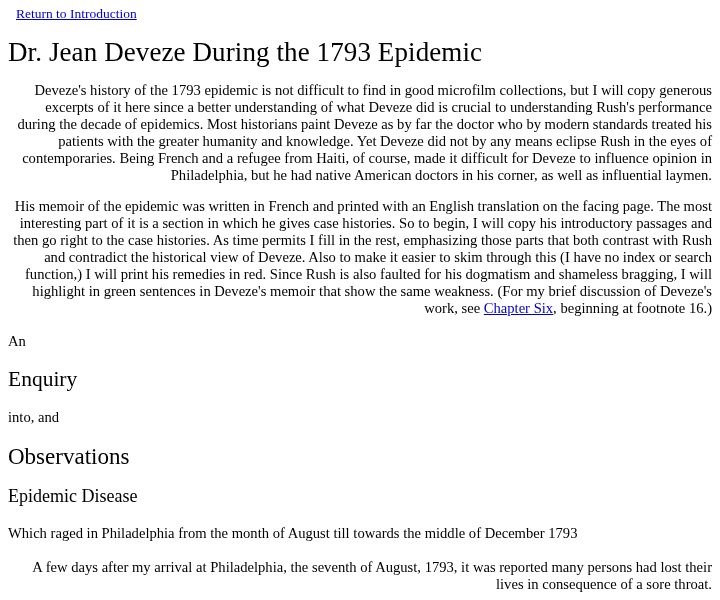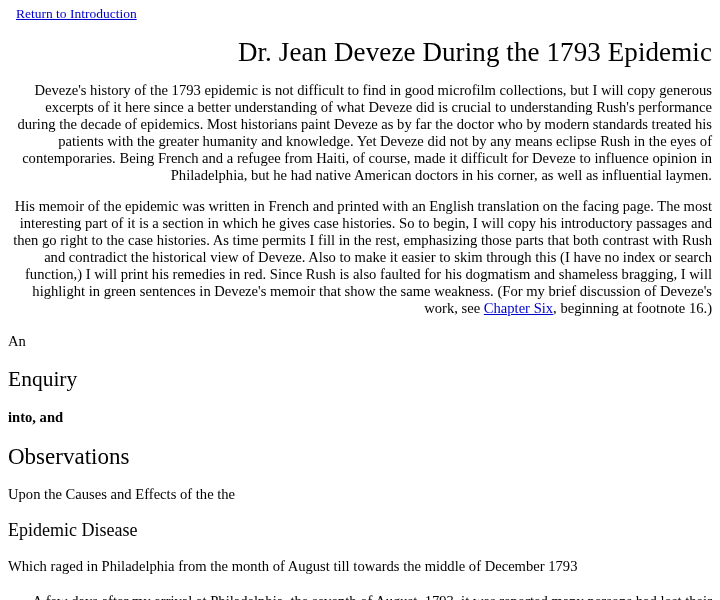--- a/index.html
+++ b/index.html
@@ -24,21 +24,21 @@
     text-decoration: underline;
   }
   .toplink {
     font-size: 13.5px;
     line-height: 1.25;
     margin: 0 0 2px 8px;
   }
   h1.doc-title {
     font-size: 27px;
     font-weight: normal;
-    text-align: right;
+    text-align: left;
     margin: 14px 0 14px 0;
     line-height: 1.15;
     letter-spacing: 0.1px;
   }
   p.body-par {
     font-size: 14.6px;
     line-height: 1.165;
     margin: 0 0 14px 0;
     text-align: right;
   }
@@ -51,21 +51,20 @@
   }
   .ttl-enquiry {
     font-size: 21.5px;
     line-height: 1.2;
     margin: 17px 0 0 0;
   }
   .ttl-into {
     font-size: 14.6px;
     line-height: 1.2;
     margin: 16px 0 10px 0;
-    font-weight: bold;
   }
   .ttl-observations {
     font-size: 23px;
     line-height: 1.2;
     margin: 16px 0 0 0;
   }
   .ttl-upon {
     font-size: 14.6px;
     line-height: 1.2;
     margin: 16px 0 0 0;
@@ -97,20 +96,19 @@
 
   <p class="body-par">Deveze's history of the 1793 epidemic is not difficult to find in good microfilm collections, but I will copy generous excerpts of it here since a better understanding of what Deveze did is crucial to understanding Rush's performance during the decade of epidemics. Most historians paint Deveze as by far the doctor who by modern standards treated his patients with the greater humanity and knowledge. Yet Deveze did not by any means eclipse Rush in the eyes of contemporaries. Being French and a refugee from Haiti, of course, made it difficult for Deveze to influence opinion in Philadelphia, but he had native American doctors in his corner, as well as influential laymen.</p>
 
   <p class="body-par"><span>His memoir of the epidemic was written in French and printed with an English translation on the facing page. The most interesting part of it is a section in which he gives case histories. So to begin, I will copy his introductory passages and then go right to the case histories. As time permits I fill in the rest, emphasizing those parts that both contrast with Rush and contradict the historical view of Deveze. Also to make it easier to skim through this (I have no index or search function,) I will print his remedies in red. Since Rush is also faulted for his dogmatism and shameless bragging, I will highlight in green sentences in Deveze's memoir that show the same weakness. (For my brief discussion of Deveze's work, see </span><a class="doclink" href="#">Chapter Six</a><span>, beginning at footnote 16.)</span></p>
 
   <div class="center-block">
     <div class="ttl-an">An</div>
     <div class="ttl-enquiry">Enquiry</div>
     <div class="ttl-into">into, and</div>
     <div class="ttl-observations">Observations</div>
-    <div class="ttl-upon">Upon the Causes and Effects of the the</div>
     <div class="ttl-epidemic">Epidemic Disease</div>
     <div class="ttl-which">Which raged in Philadelphia from the month of August till towards the middle of December 1793</div>
   </div>
 
   <p class="body-par after-title">A few days after my arrival at Philadelphia, the seventh of August, 1793, it was reported many persons had lost their lives in consequence of a sore throat.</p>
 
 </div>
 
 </body></html>

